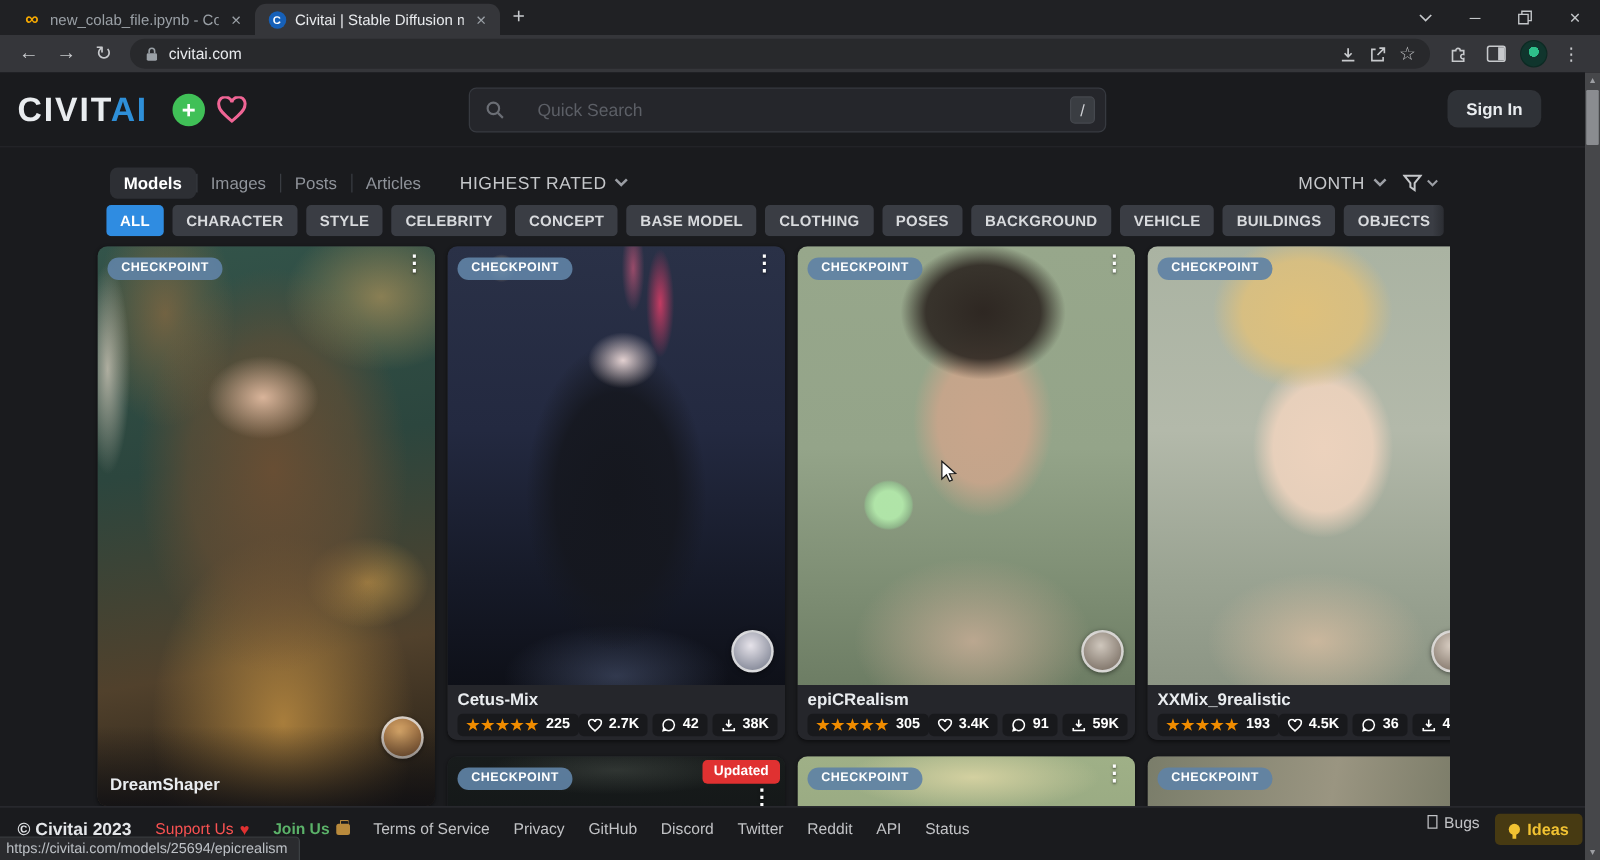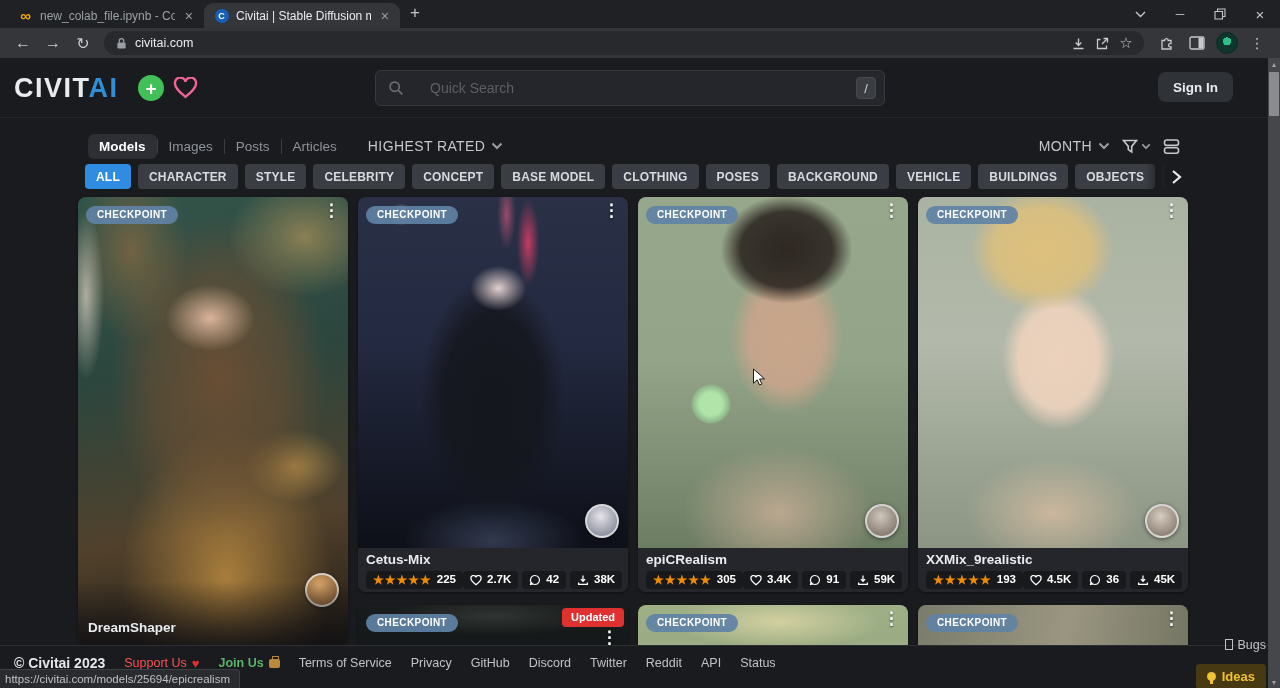--- a/index.html
+++ b/index.html
@@ -38,21 +38,21 @@
   .hsearch{position:absolute;left:375px;top:12px;width:510px;height:36px;background:#25262b;border:1px solid #373a40;border-radius:6px;display:flex;align-items:center;padding:0 8px 0 12px;}
   .hsearch input{flex:1;background:transparent;border:none;outline:none;color:#c1c2c5;font-size:14px;font-family:"Liberation Sans",sans-serif;margin-left:26px;}
   .hsearch input::placeholder{color:#5c5f66;}
   .kbd{min-width:20px;height:22px;background:#3a3d42;border:1px solid #45484e;border-radius:4px;color:#d0d2d6;font-size:13px;display:flex;align-items:center;justify-content:center;padding:0 6px;}
   .signin{position:absolute;right:47px;top:14px;height:30px;padding:0 15px;background:#2f3237;border-radius:8px;color:#e9ecef;font-size:13.5px;font-weight:600;display:flex;align-items:center;}
   
   .pscroll{position:absolute;right:0;top:58px;width:12px;height:630px;background:#46474a;}
   .pscroll .arr{position:absolute;left:0;width:12px;height:12px;color:#9c9ea2;font-size:7px;display:flex;align-items:center;justify-content:center;}
   .pscroll .thumb{position:absolute;left:1px;top:14px;width:10px;height:44px;background:#8a8c90;border-radius:1px;}
   
-  .content{position:absolute;top:118px;left:0;width:1280px;height:527px;overflow:hidden;background:#1a1b1e;padding-left:44px;}
+  .content{position:absolute;top:118px;left:0;width:1160px;height:527px;overflow:hidden;background:#1a1b1e;padding-left:44px;}
   .navrow{position:absolute;top:14px;left:88px;width:1092px;height:28px;display:flex;align-items:center;}
   .mtab{padding:5px 11px;border-radius:6px;font-size:13.5px;color:#8f939a;display:flex;align-items:center;}
   .mtab.active{background:#2d2f34;color:#fff;font-weight:700;}
   .msep{width:1px;height:15px;background:#393c42;}
   .sortlbl{margin-left:20px;font-size:14px;font-weight:400;letter-spacing:.4px;color:#c5c7ca;display:flex;align-items:center;gap:6px;}
   .navright{margin-left:auto;display:flex;align-items:center;gap:12px;color:#c5c7ca;}
   .chev{display:inline-flex;}
   .chiprow{position:absolute;top:46px;left:85px;width:1092px;height:25px;overflow:hidden;display:flex;gap:7px;}
   .chip{flex:0 0 auto;height:25px;padding:0 11px;border-radius:4px;background:#3a3d44;color:#d8dadd;font-size:12px;font-weight:700;letter-spacing:.2px;display:flex;align-items:center;white-space:nowrap;}
   .chip.active{background:#2f8ce1;color:#fff;}
@@ -115,21 +115,21 @@
   .av4{background:radial-gradient(circle at 45% 35%,#d8cdc2,#75685c);}
   
   .sitefooter{position:absolute;left:0;top:645px;width:1280px;height:35px;background:#1a1b1e;border-top:1px solid #2c2e33;display:flex;align-items:center;padding:0 14px;gap:19px;font-size:12.5px;color:#c1c2c5;}
   .copyright{font-size:14px;font-weight:700;color:#e4e6e9;text-align:center;}
   .flink{white-space:nowrap;}
   .support{color:#fa5252;font-weight:400;display:flex;align-items:center;gap:5px;}
   .join{color:#5bb269;font-weight:600;display:flex;align-items:center;gap:5px;}
   .heartglyph{color:#e03131;font-size:13px;}
   .brief{width:11px;height:9px;background:#b98a3c;border-radius:2px;position:relative;display:inline-block;}
   .brief:before{content:"";position:absolute;top:-3px;left:3px;width:5px;height:3px;border:1px solid #b98a3c;border-bottom:none;border-radius:1px;}
-  .fright{margin-left:auto;display:flex;align-items:flex-end;gap:12px;flex-direction:column;}
+  .fright{margin-left:auto;display:flex;align-items:flex-start;gap:12px;}
   .bugs{display:flex;align-items:center;gap:5px;color:#c1c2c5;}
   .tofu{display:inline-block;width:8px;height:11px;border:1px solid #c1c2c5;}
   .ideas{display:flex;align-items:center;gap:6px;background:#473a12;color:#f1c232;font-weight:700;font-size:13px;padding:5px 11px;border-radius:4px;}
   .bulb{width:9px;height:9px;border-radius:50%;background:#f1c232;position:relative;display:inline-block;}
   .bulb:after{content:"";position:absolute;left:3px;top:8px;width:3px;height:4px;background:#f1c232;}
   
   .statusbar{position:absolute;left:0;bottom:0;height:19px;background:#2a2b2e;border-top:1px solid #3c4043;border-right:1px solid #3c4043;border-top-right-radius:4px;display:flex;align-items:center;padding:0 9px 0 5px;font-size:11.5px;color:#bdc1c6;white-space:nowrap;}
   
   .cursor{position:absolute;left:752px;top:368px;width:18px;height:18px;}
   svg{display:block;}

